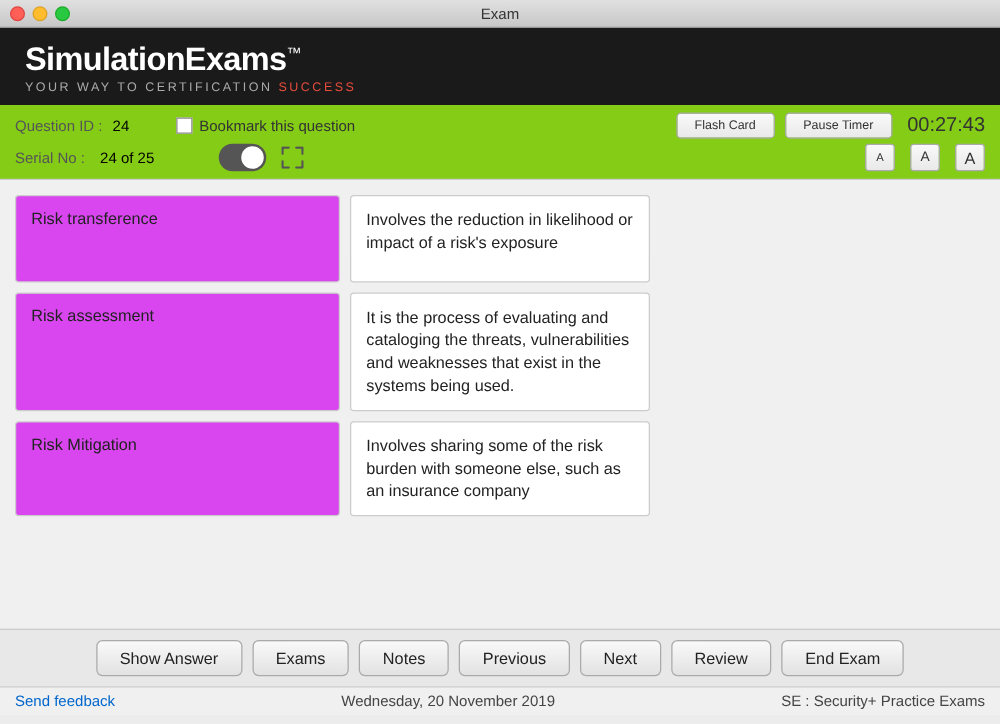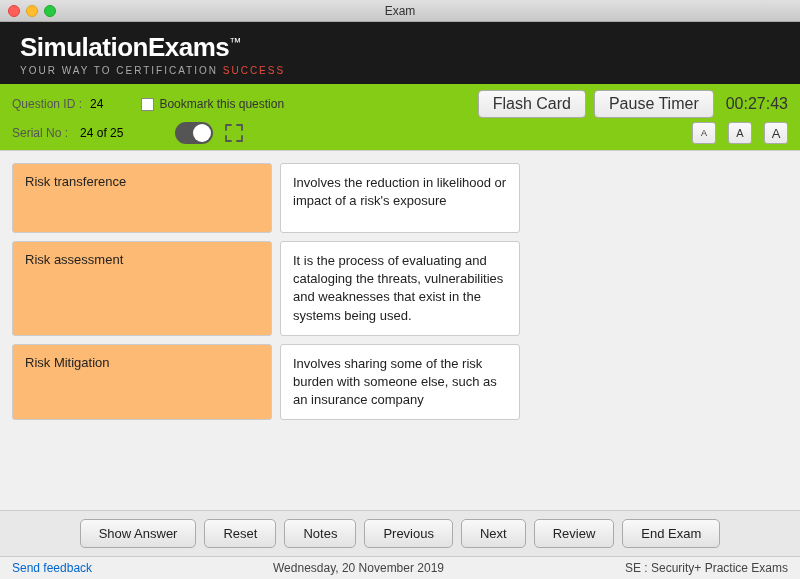--- a/index.html
+++ b/index.html
@@ -40,21 +40,21 @@
     .toolbar-row1 { display: flex; align-items: center; gap: 8px; margin-bottom: 4px; }
     .toolbar-row2 { display: flex; align-items: center; gap: 12px; }
     .label-key { color: #555; font-size: 12px; }
     .label-val { color: #000; font-size: 12px; font-weight: 500; }
     .bookmark-area { display: flex; align-items: center; gap: 5px; margin-left: 30px; }
     .checkbox-bookmark { width: 13px; height: 13px; border: 1px solid #888; background: white; display: inline-block; }
     .bookmark-label { font-size: 12px; color: #333; }
     .spacer { flex: 1; }
     .btn-toolbar {
       padding: 4px 14px;
-      font-size: 16px;
+      font-size: 10px;
       background: linear-gradient(to bottom, #f9f9f9, #e9e9e9);
       border: 1px solid #aaa;
       border-radius: 4px;
       cursor: pointer;
       color: #333;
     }
     .timer-val { font-size: 16px; color: #333; margin-left: 4px; }
 
     
     .toggle-switch {
@@ -84,21 +84,21 @@
       display: flex;
       flex-direction: column;
       gap: 8px;
     }
     .flashcard-row {
       display: flex;
       gap: 8px;
     }
     .flashcard-term {
       flex: 0 0 260px;
-      background: #fdba74;
+      background: #d946ef;
       border: 1px solid #ccc;
       border-radius: 3px;
       padding: 10px 12px;
       min-height: 70px;
       display: flex; align-items: flex-start;
       font-size: 13px; color: #222;
     }
     .flashcard-def {
       flex: 0 0 240px;
       background: white;
@@ -222,21 +222,21 @@
       </div>
       <div class="flashcard-row">
         <div class="flashcard-term">Risk Mitigation</div>
         <div class="flashcard-def">Involves sharing some of the risk burden with someone else, such as an insurance company</div>
       </div>
     </div>
 </div>
 
 <div class="bottom-bar">
   <button class="btn-bottom">Show Answer</button>
-  <button class="btn-bottom">Reset</button>
+  <button class="btn-bottom">Exams</button>
   <button class="btn-bottom">Notes</button>
   <button class="btn-bottom">Previous</button>
   <button class="btn-bottom">Next</button>
   <button class="btn-bottom">Review</button>
   <button class="btn-bottom">End Exam</button>
 </div>
 
 <div class="status-bar">
   <span class="feedback-link">Send feedback</span>
   <span class="status-center">Wednesday, 20 November 2019</span>

